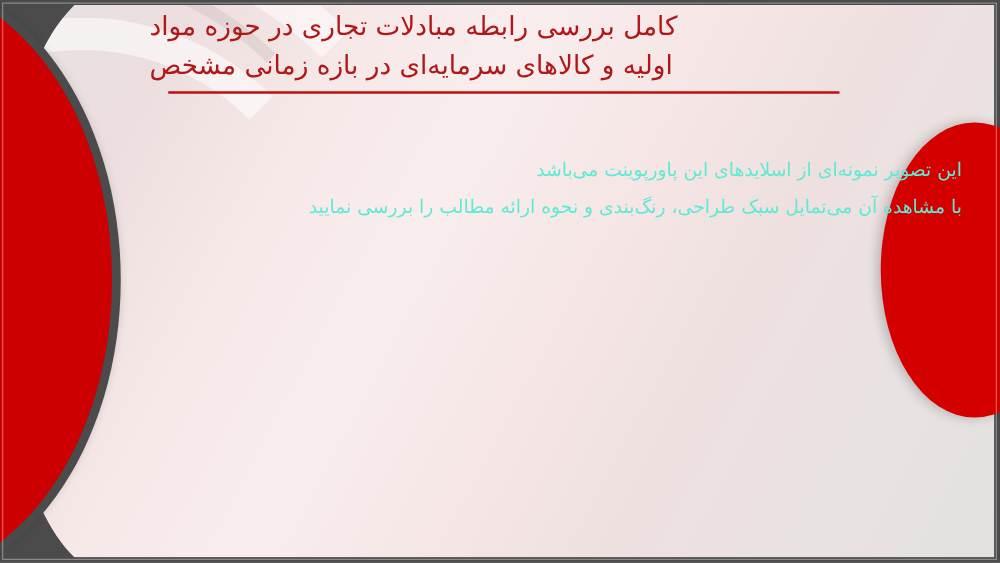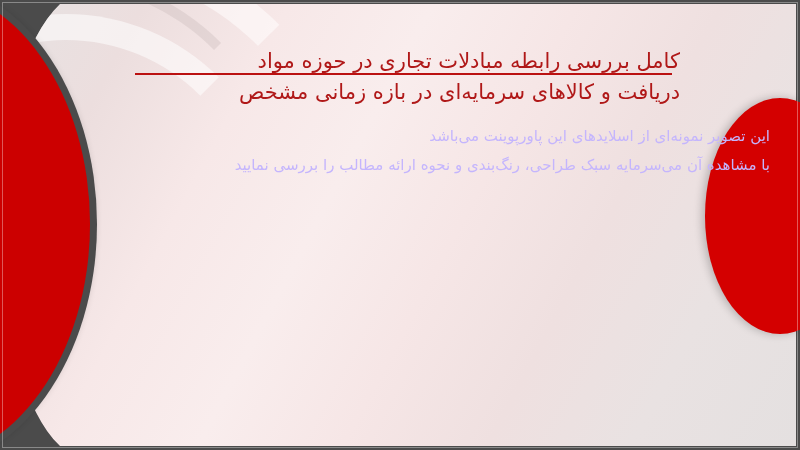--- a/index.html
+++ b/index.html
@@ -89,24 +89,23 @@
     border: 1px solid rgba(255,255,255,.35);
     pointer-events: none;
   }
 
   
   .title-block {
     position: absolute;
     top: 6px;
     left: 120px;
     width: 560px;
-    text-align: right;
+    text-align: left;
     direction: rtl;
     z-index: 6;
-    margin-top: 40px;
   }
   .title-line {
     color: #b01818;
     font-size: 21px;
     line-height: 31px;
     font-weight: 400;
     white-space: nowrap;
   }
   .title-rule {
     position: absolute;
@@ -122,21 +121,21 @@
   .body-block {
     position: absolute;
     top: 122px;
     left: 90px;
     width: 680px;
     direction: rtl;
     text-align: right;
     z-index: 6;
   }
   .body-line {
-    color: #c4b5fd;
+    color: #5eead4;
     font-size: 15px;
     line-height: 29px;
     font-weight: 400;
     white-space: nowrap;
   }
 </style>
 </head>
 <body>
 
 <div id="slide">
@@ -161,23 +160,23 @@
       </div>
   </div>
 
   <div class="ellipse-left"></div>
   <div class="ellipse-right"></div>
 
   <div class="bevel"></div>
 
   <div class="title-block">
     <div class="title-line">کامل بررسی رابطه مبادلات تجاری در حوزه مواد</div>
-    <div class="title-line">دریافت و کالاهای سرمایه‌ای در بازه زمانی مشخص</div>
+    <div class="title-line">اولیه و کالاهای سرمایه‌ای در بازه زمانی مشخص</div>
   </div>
 
   <div class="title-rule"></div>
 
   <div class="body-block">
     <div class="body-line">این تصویر نمونه‌ای از اسلایدهای این پاورپوینت می‌باشد</div>
-    <div class="body-line">با مشاهده آن می‌سرمایه سبک طراحی، رنگ‌بندی و نحوه ارائه مطالب را بررسی نمایید</div>
+    <div class="body-line">با مشاهده آن می‌تمایل سبک طراحی، رنگ‌بندی و نحوه ارائه مطالب را بررسی نمایید</div>
   </div>
 
 </div>
 
 </body></html>

